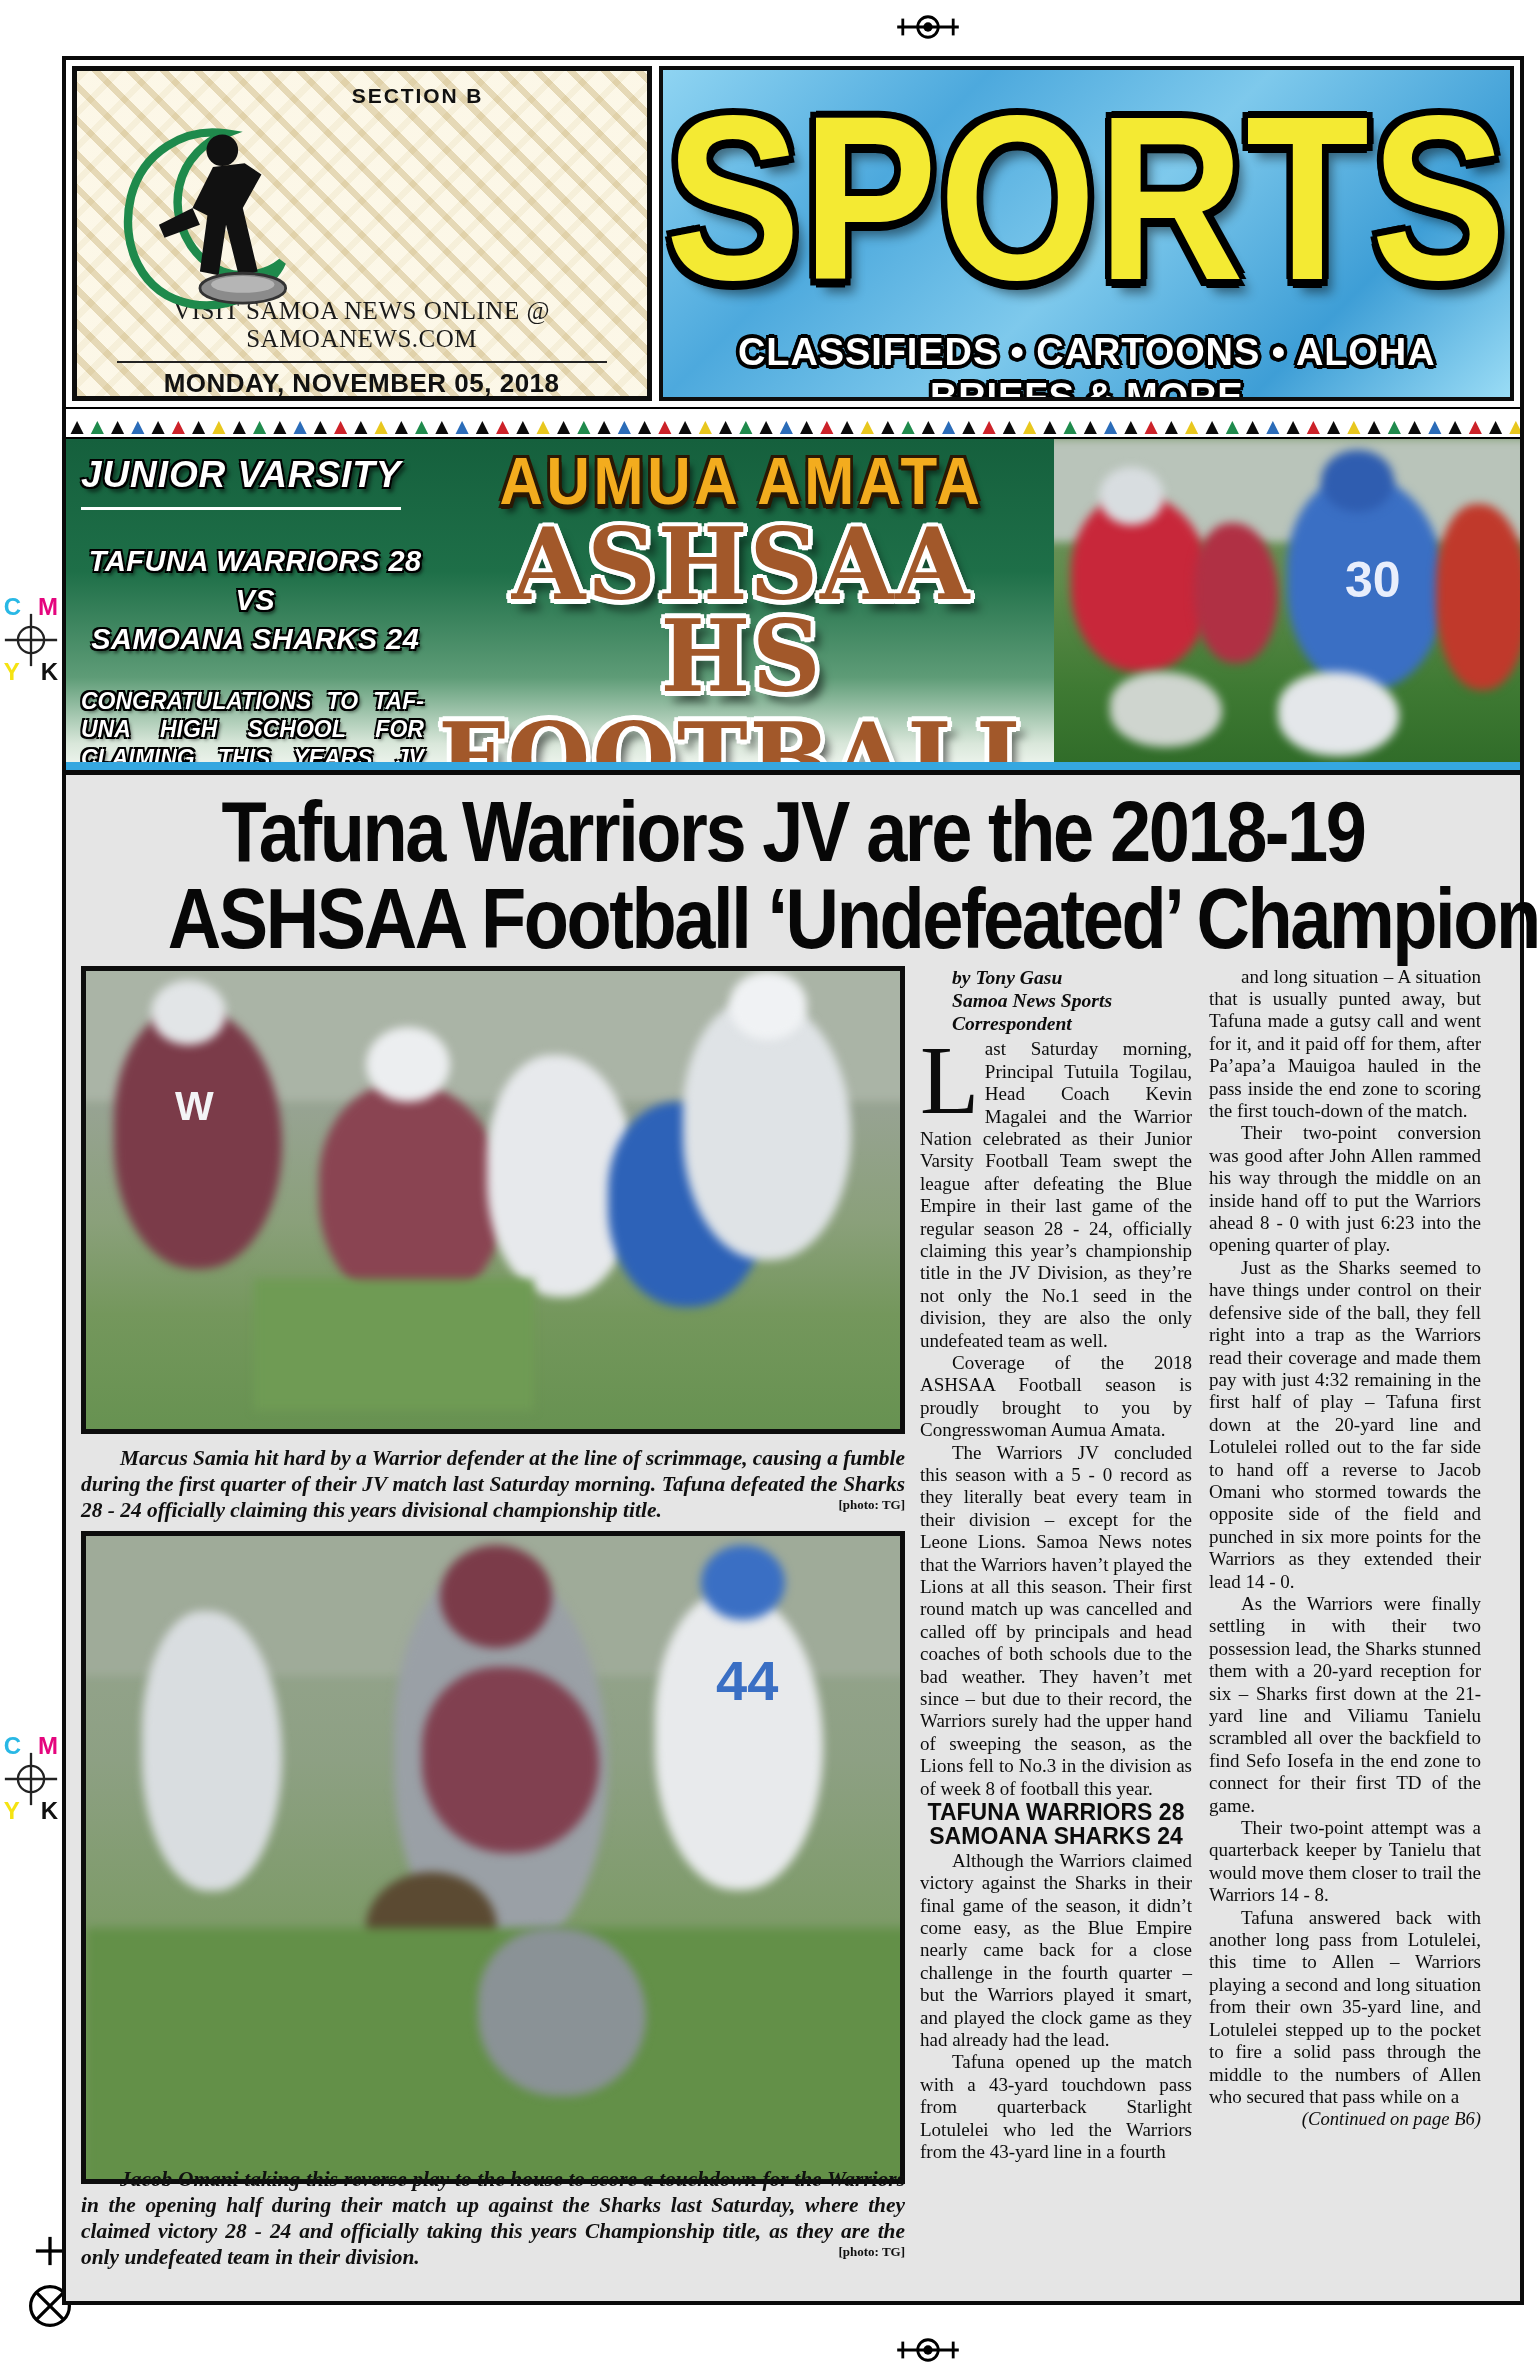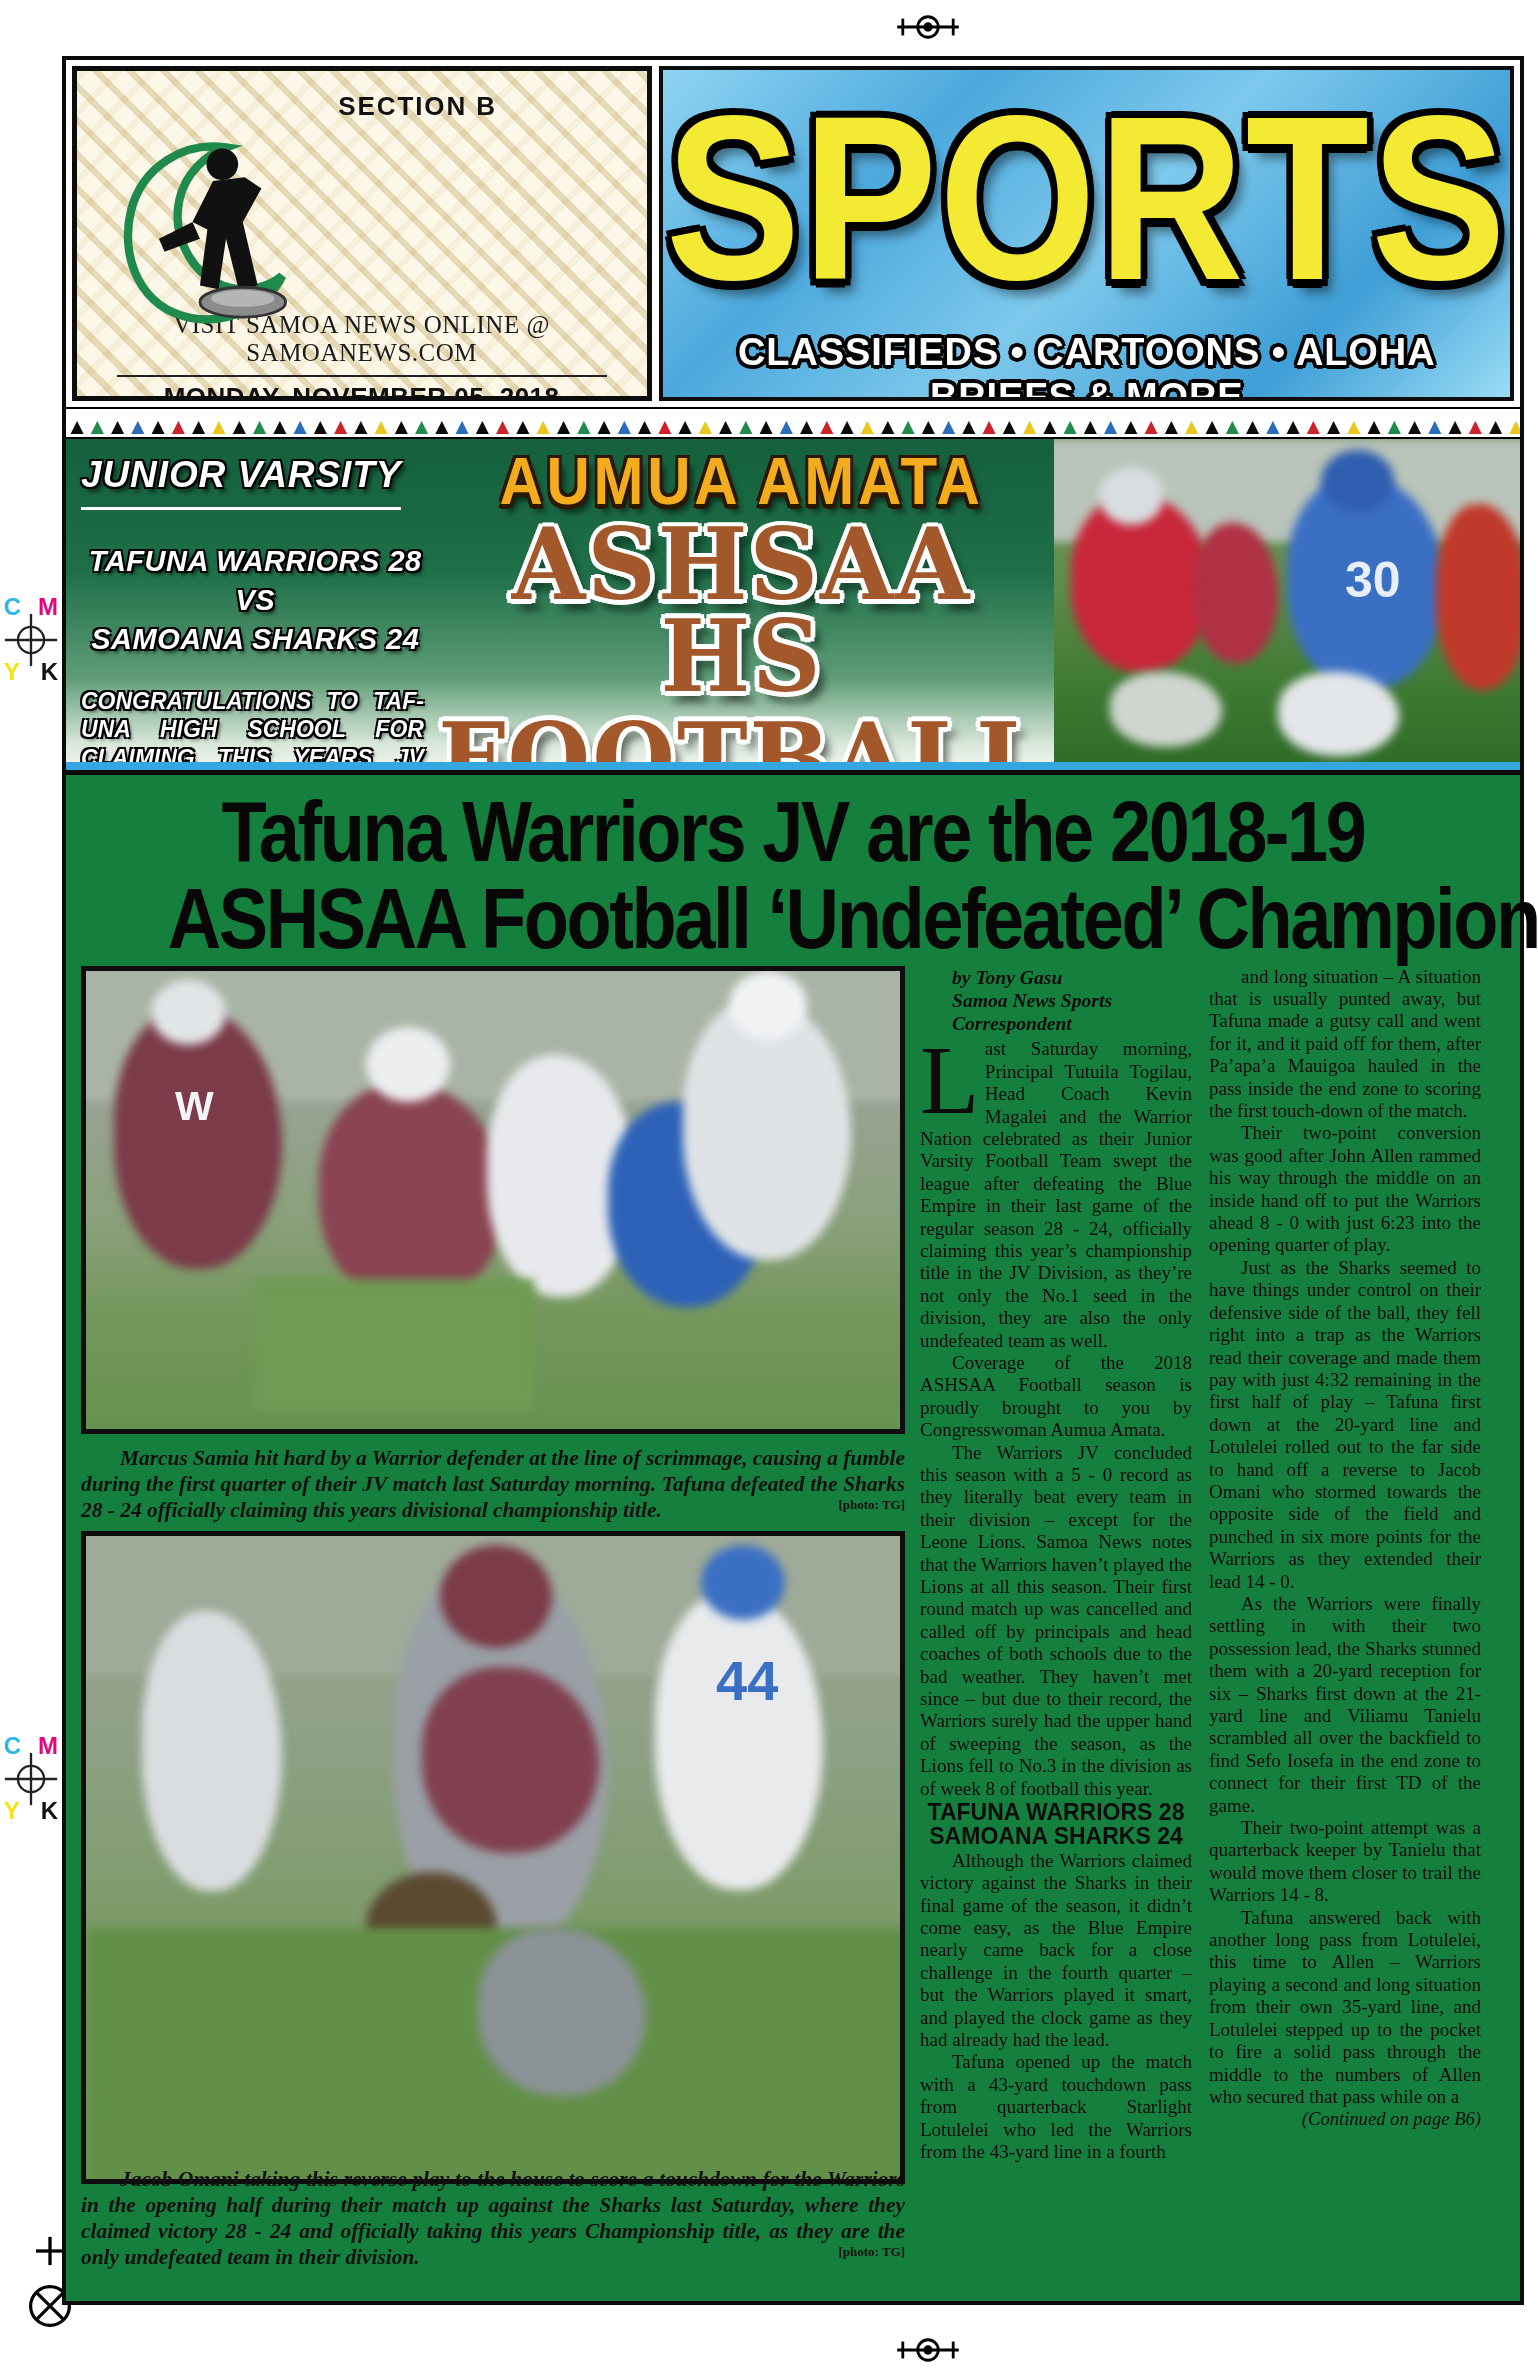--- a/index.html
+++ b/index.html
@@ -8,21 +8,21 @@
 
   
   .frame { position:absolute; left:62px; top:56px; width:1462px; height:2249px; border:4.7px solid #0a0a0a; background:#ffffff; display:flex; flex-direction:column; }
 
   
   .masthead { height:347px; display:flex; gap:7.5px; padding:5.6px; background:#ffffff; }
   .mast-left { width:580px; border:5.6px solid #0d0d0d; background:#f7efd9; background-image:
       repeating-linear-gradient(45deg, rgba(214,196,150,.55) 0 6.5px, rgba(255,252,240,.5) 6.5px 24px),
       repeating-linear-gradient(-45deg, rgba(222,206,160,.4) 0 6.5px, rgba(250,245,228,.45) 6.5px 24px);
     position:relative; text-align:center; overflow:hidden; }
-  .section-label { font-family:"Liberation Sans", sans-serif; font-weight:bold; font-size:26px; letter-spacing:1.9px; color:#111; margin-top:20px; margin-left:112px; }
+  .section-label { font-family:"Liberation Sans", sans-serif; font-weight:bold; font-size:21px; letter-spacing:1.9px; color:#111; margin-top:13px; margin-left:112px; }
   .logo-wrap { position:relative; height:186px; }
   .logo-fig { position:absolute; left:26px; top:-22.4px; }
   .logo-text { position:absolute; right:37px; top:-5.6px; text-align:center; font-family:"Liberation Sans", sans-serif; font-weight:bold; color:#cb2128; line-height:.88; font-size:89px; letter-spacing:-2.8px;
     text-shadow:2.8px 2.8px 0 #6d0f12, 4.7px 5.6px 5.6px rgba(0,0,0,.55); }
   .visit-line { font-family:"Liberation Serif", serif; font-size:25px; color:#1a1a1a; margin-top:3.7px; letter-spacing:0.5px; }
   .mast-rule { width:86%; margin:7.5px auto 5.6px auto; border-top:2.8px solid #222; }
   .date-line { font-family:"Liberation Sans", sans-serif; font-weight:bold; font-size:26px; color:#111; letter-spacing:0.5px; }
 
   .mast-right { flex:1; border:4.7px solid #0d0d0d; background:linear-gradient(135deg,#8fd4f2 0%,#4da9dd 28%,#7ec9ec 52%,#3e9ed6 78%,#9adcf5 100%); text-align:center; overflow:hidden; position:relative; }
   .sports-title { font-family:"Liberation Sans", sans-serif; font-weight:bold; font-size:198px; line-height:.96; color:#f4ea33; letter-spacing:1.9px; display:inline-block; transform:scale(1.02,1.18); transform-origin:top center; margin-top:17px;
@@ -49,21 +49,21 @@
   .sponsor { font-family:"Liberation Sans", sans-serif; font-weight:bold; font-size:60px; letter-spacing:3.7px; color:#f3ac1e;
     text-shadow:-2.8px -2.8px 0 #2a1804,2.8px -2.8px 0 #2a1804,-2.8px 2.8px 0 #2a1804,2.8px 2.8px 0 #2a1804,0 3.7px 0 #2a1804, 4.7px 6.5px 6.5px rgba(0,0,0,.6);
     transform:scaleY(1.12); display:inline-block; }
   .feat-title-line { font-family:"DejaVu Serif", serif; font-weight:bold; font-size:95px; line-height:.92; color:#a2582a; letter-spacing:1.9px; display:block; transform:scaleY(1.05);
     text-shadow:-3.7px -3.7px 0 #fff,3.7px -3.7px 0 #fff,-3.7px 3.7px 0 #fff,3.7px 3.7px 0 #fff,-4.7px 0 0 #fff,4.7px 0 0 #fff,0 -4.7px 0 #fff,0 4.7px 0 #fff, 8.4px 10.3px 8.4px rgba(0,0,0,.55); }
   .feat-photo { width:466px; position:relative; overflow:hidden; background:linear-gradient(180deg,#7d9a6d 0%,#5d8b4a 45%,#3f7a33 75%,#2f6b28 100%);margin-left:8px; }
   .blob { position:absolute; filter:blur(4.7px); border-radius:45% 55% 50% 50%; }
   .jersey-num { position:absolute; font-family:"Liberation Sans", sans-serif; font-weight:bold; filter:blur(0.5px); }
 
   
-  .content { flex:1; background:#15803d; position:relative; }
+  .content { flex:1; background:#e5e5e5; position:relative; }
   .headline { text-align:center; padding-top:13px; }
   .headline .hl { display:block; font-family:"Liberation Sans", sans-serif; font-weight:bold; color:#070707; font-size:86px; line-height:1.01; letter-spacing:-2.8px; transform:scaleX(.86); transform-origin:center; white-space:nowrap; }
 
   
   .bodyarea { position:absolute; left:0; top:185px; right:0; bottom:0; }
   .photo { position:absolute; left:15px; width:824px; border:5.6px solid #0d0d0d; overflow:hidden; }
   .photo1 { top:5.6px; height:468px; background:linear-gradient(180deg,#a9b3a4 0%,#97a392 30%,#8aa07a 55%,#74975c 75%,#679251 100%); }
   .photo2 { top:571px; height:653px; background:linear-gradient(180deg,#9aa694 0%,#8da083 35%,#7a9a63 65%,#6a9553 100%); }
   .caption { position:absolute; left:15px; width:824px; font-family:"Liberation Serif", serif; font-weight:bold; font-style:italic; font-size:21.4px; line-height:1.22; color:#101010; text-align:justify; }
   .caption .indent { display:inline-block; width:39px; }

